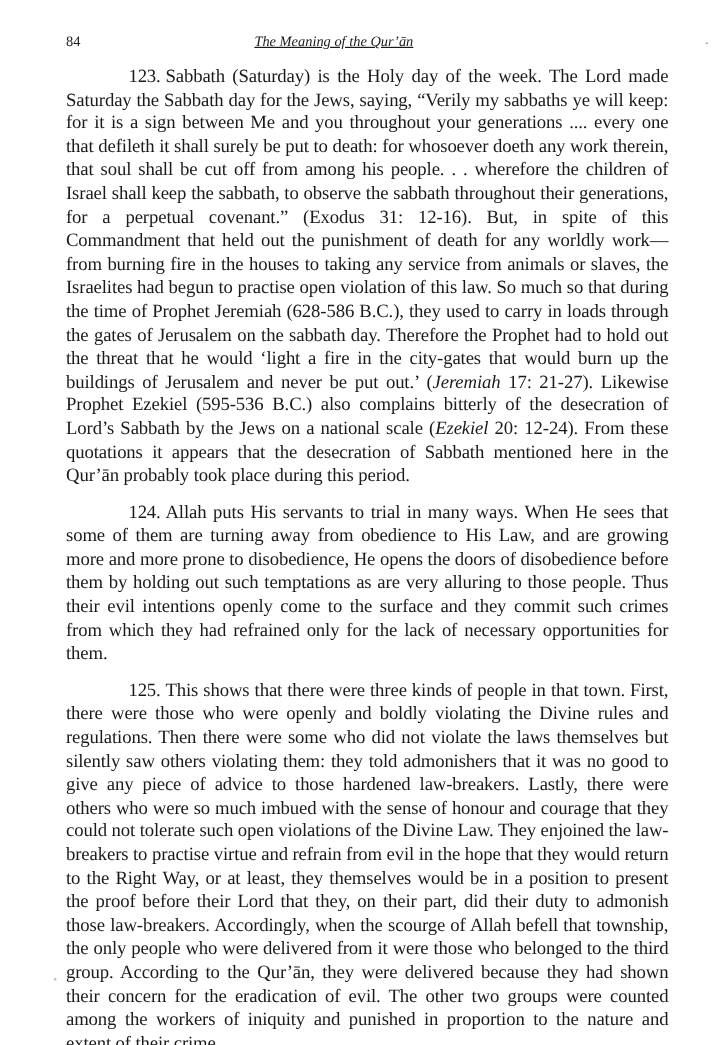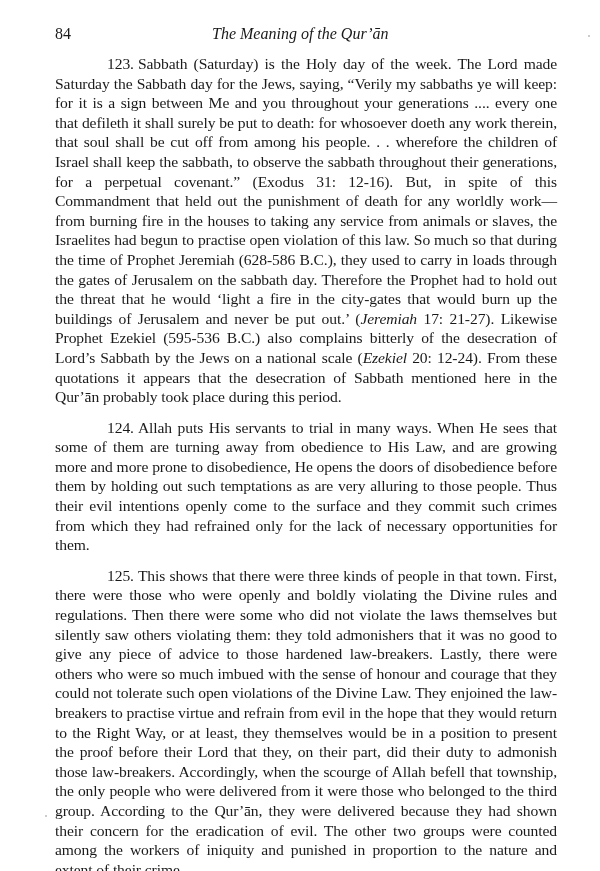--- a/index.html
+++ b/index.html
@@ -17,33 +17,34 @@
     }
     .page {
       position: absolute;
       left: 55px;
       top: 22px;
       width: 502px;
     }
     .running-head {
       position: relative;
       height: 24px;
-      font-size: 16px;
+      font-size: 12px;
       line-height: 24px;
     }
     .page-number {
       position: absolute;
       left: 0;
       top: 0;
     }
     .book-title {
       position: absolute;
       left: 157px;
       top: 0;
       font-style: italic;
+      text-decoration: underline;
     }
     .body-text {
       margin-top: 8px;
       font-size: 15.6px;
       line-height: 19.6px;
       text-align: justify;
       letter-spacing: -0.1px;
     }
     .note {
       margin: 0 0 11px 0;

